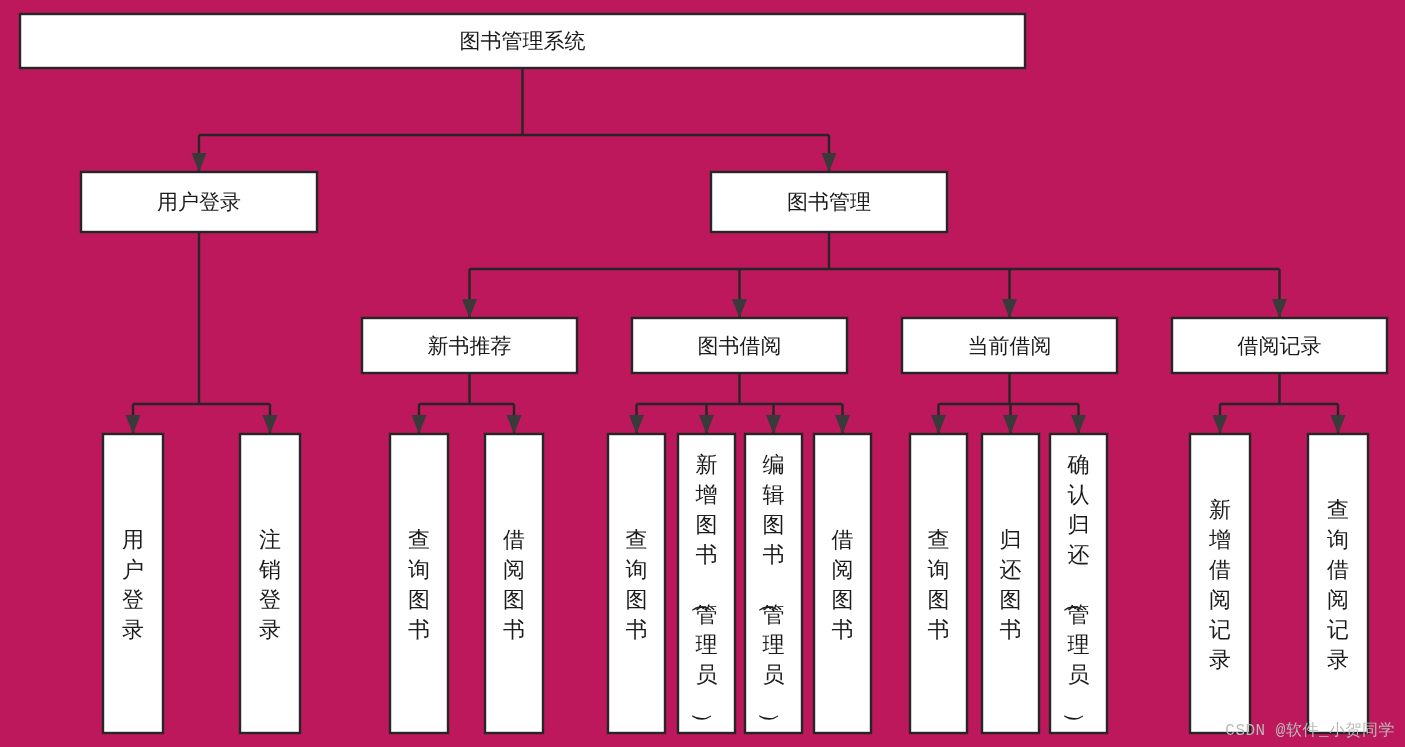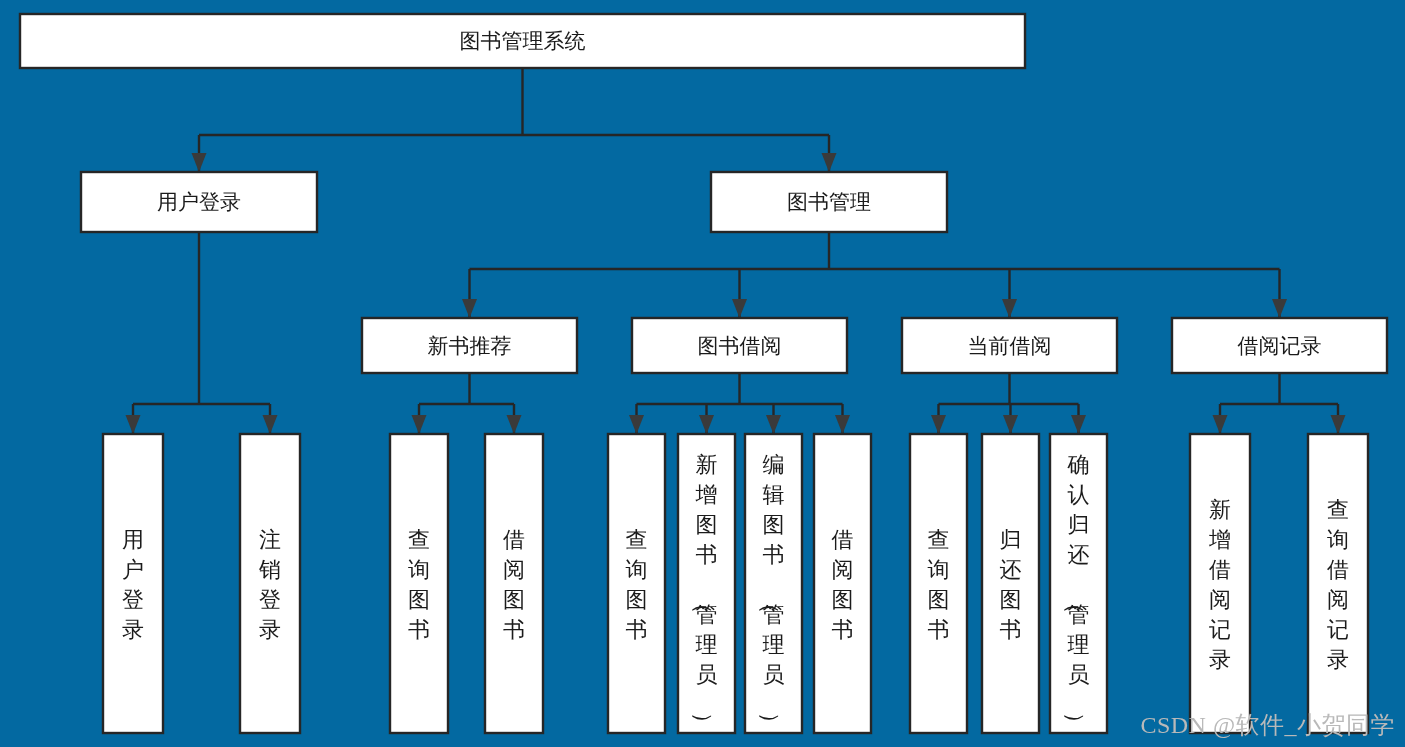--- a/index.html
+++ b/index.html
@@ -12,21 +12,21 @@
     font-family: "DejaVu Sans", "Liberation Sans", sans-serif;
     width: 1405px;
     height: 747px;
     overflow: hidden;
     position: relative;
   }
   #diagram-root {
     position: relative;
     width: 1405px;
     height: 747px;
-    background: #0369a1;
+    background: #be185d;
   }
   svg#tree-svg {
     position: absolute;
     left: 0;
     top: 0;
     width: 1405px;
     height: 747px;
     display: block;
   }
   .node-box {
@@ -54,22 +54,22 @@
   .node-label-v {
     font-family: "DejaVu Sans", "Liberation Sans", sans-serif;
     font-size: 22px;
     fill: #1b1b1b;
     text-anchor: middle;
   }
   .watermark {
     position: absolute;
     right: 10px;
     bottom: 6px;
-    font-family: Liberation Serif, serif;
-    font-size: 24px;
+    font-family: Liberation Mono, monospace;
+    font-size: 16px;
     color: #b9b9b9;
     letter-spacing: 0.5px;
     white-space: nowrap;
     user-select: none;
   }
 </style>
 </head>
 <body>
 
 <div id="diagram-root">

